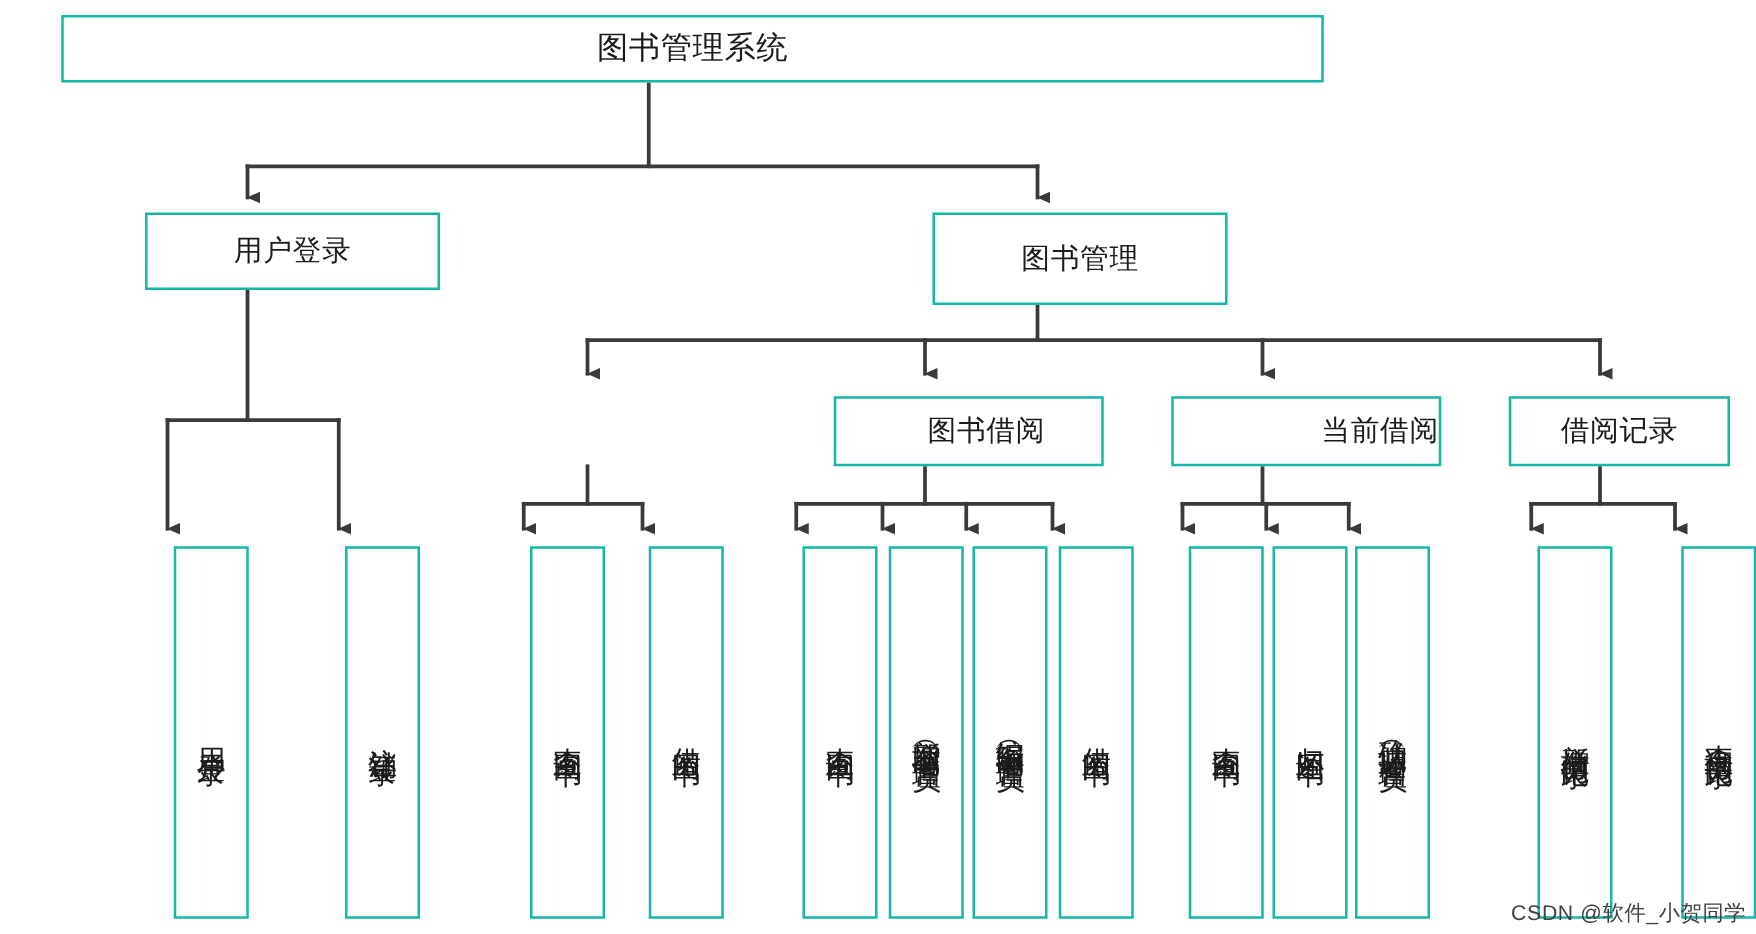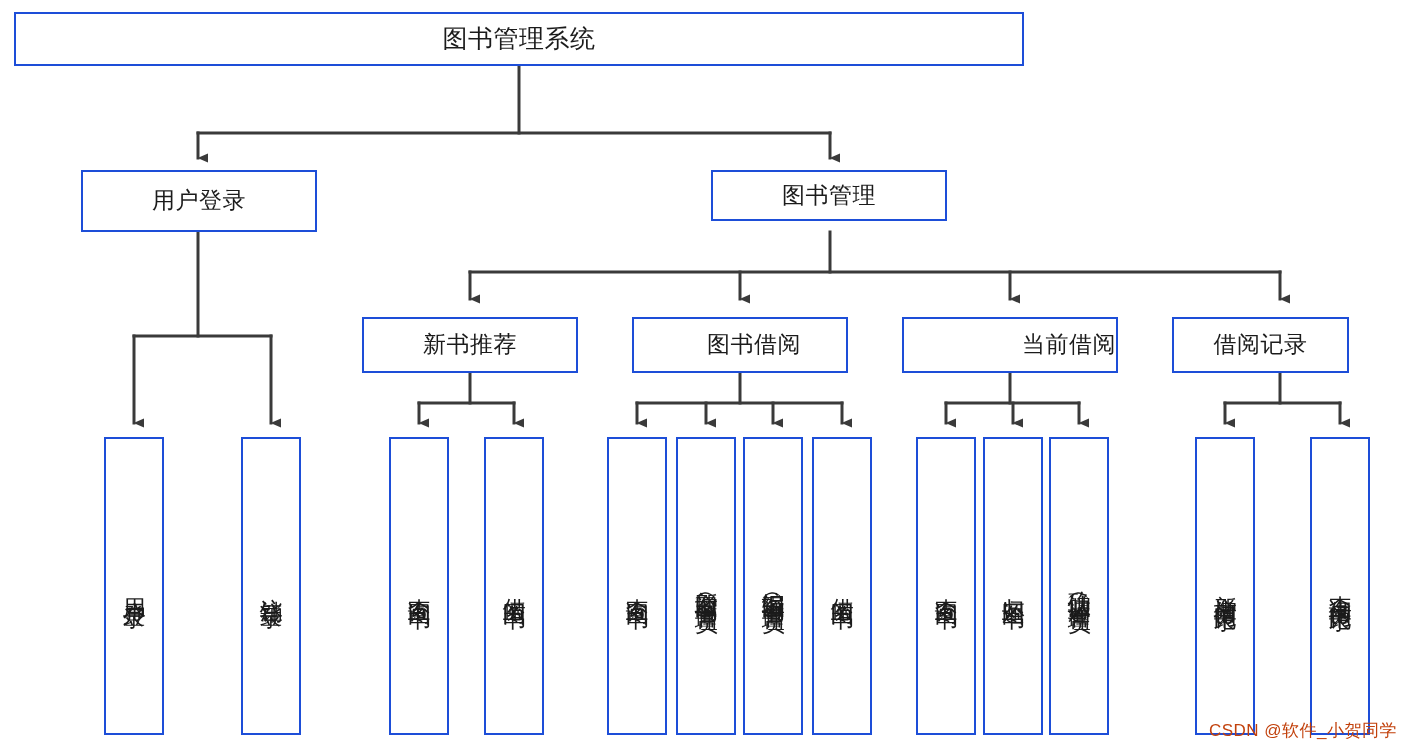--- a/index.html
+++ b/index.html
@@ -23,26 +23,27 @@
     left: 0;
     top: 0;
     width: 1405px;
     height: 747px;
     pointer-events: none;
   }
   .node {
     position: absolute;
     box-sizing: border-box;
     background: #ffffff;
-    border: 2px solid #1d4ed8;
+    border: 2px solid #14b8a6;
     display: flex;
     align-items: center;
     justify-content: center;
     color: #1b1b1b;
     z-index: 2;
+    margin-left: 35px;
   }
   .node-label {
     display: block;
     text-align: center;
     line-height: 1.18;
     letter-spacing: 0.5px;
     white-space: nowrap;
   }
   .node.horizontal .node-label {
     writing-mode: horizontal-tb;
@@ -66,21 +67,21 @@
     font-size: 23px;
     align-items: center;
     justify-content: center;
     padding: 6px 0;
   }
   .watermark {
     position: absolute;
     right: 8px;
     bottom: 5px;
     font-size: 17px;
-    color: #c2410c;
+    color: #404040;
     letter-spacing: 0.5px;
     z-index: 5;
     white-space: nowrap;
     user-select: none;
   }
 </style>
 </head>
 <body>
 
 <div id="diagram-root">
@@ -138,27 +139,24 @@
     </g>
   </svg>
 
   <div class="node root horizontal" style="left:14px; top:12px; width:1010px; height:54px;">
     <span class="node-label">图书管理系统</span>
   </div>
 
   <div class="node level2 horizontal" style="left:81px; top:170px; width:236px; height:62px;">
     <span class="node-label">用户登录</span>
   </div>
-  <div class="node level2 horizontal" style="left:711px; top:170px; width:236px; height:51px;">
+  <div class="node level2 horizontal" style="left:711px; top:170px; width:236px; height:74px;">
     <span class="node-label">图书管理</span>
   </div>
 
-  <div class="node level3 horizontal" style="left:362px; top:317px; width:216px; height:56px;">
-    <span class="node-label">新书推荐</span>
-  </div>
   <div class="node level3 horizontal" style="left:632px; top:317px; width:216px; height:56px;padding-left:28px;">
     <span class="node-label">图书借阅</span>
   </div>
   <div class="node level3 horizontal" style="left:902px; top:317px; width:216px; height:56px;justify-content:flex-end;">
     <span class="node-label">当前借阅</span>
   </div>
   <div class="node level3 horizontal" style="left:1172px; top:317px; width:177px; height:56px;">
     <span class="node-label">借阅记录</span>
   </div>
 

